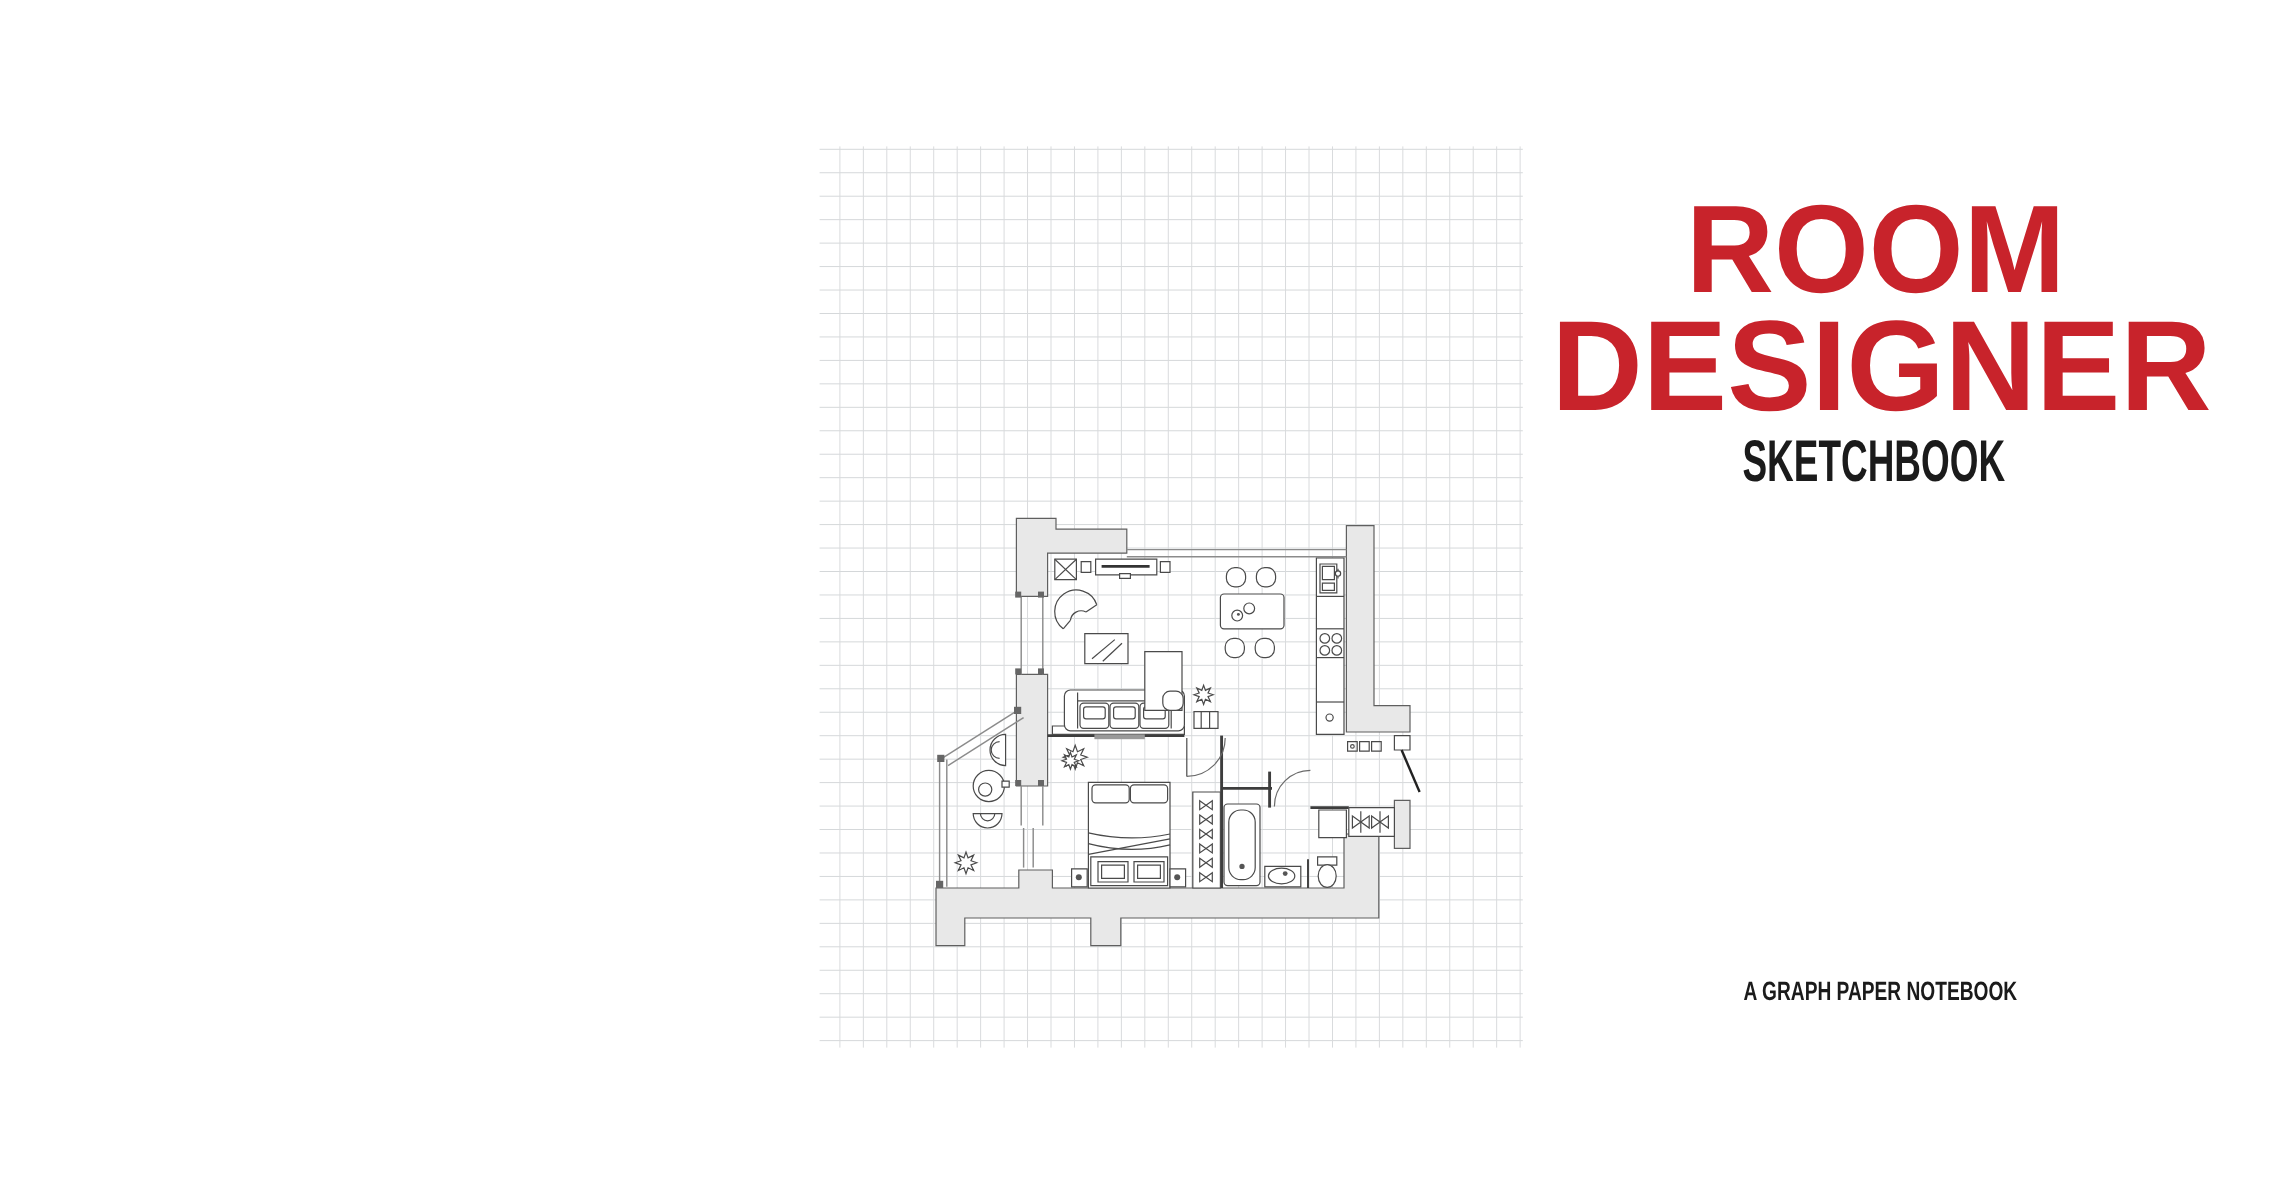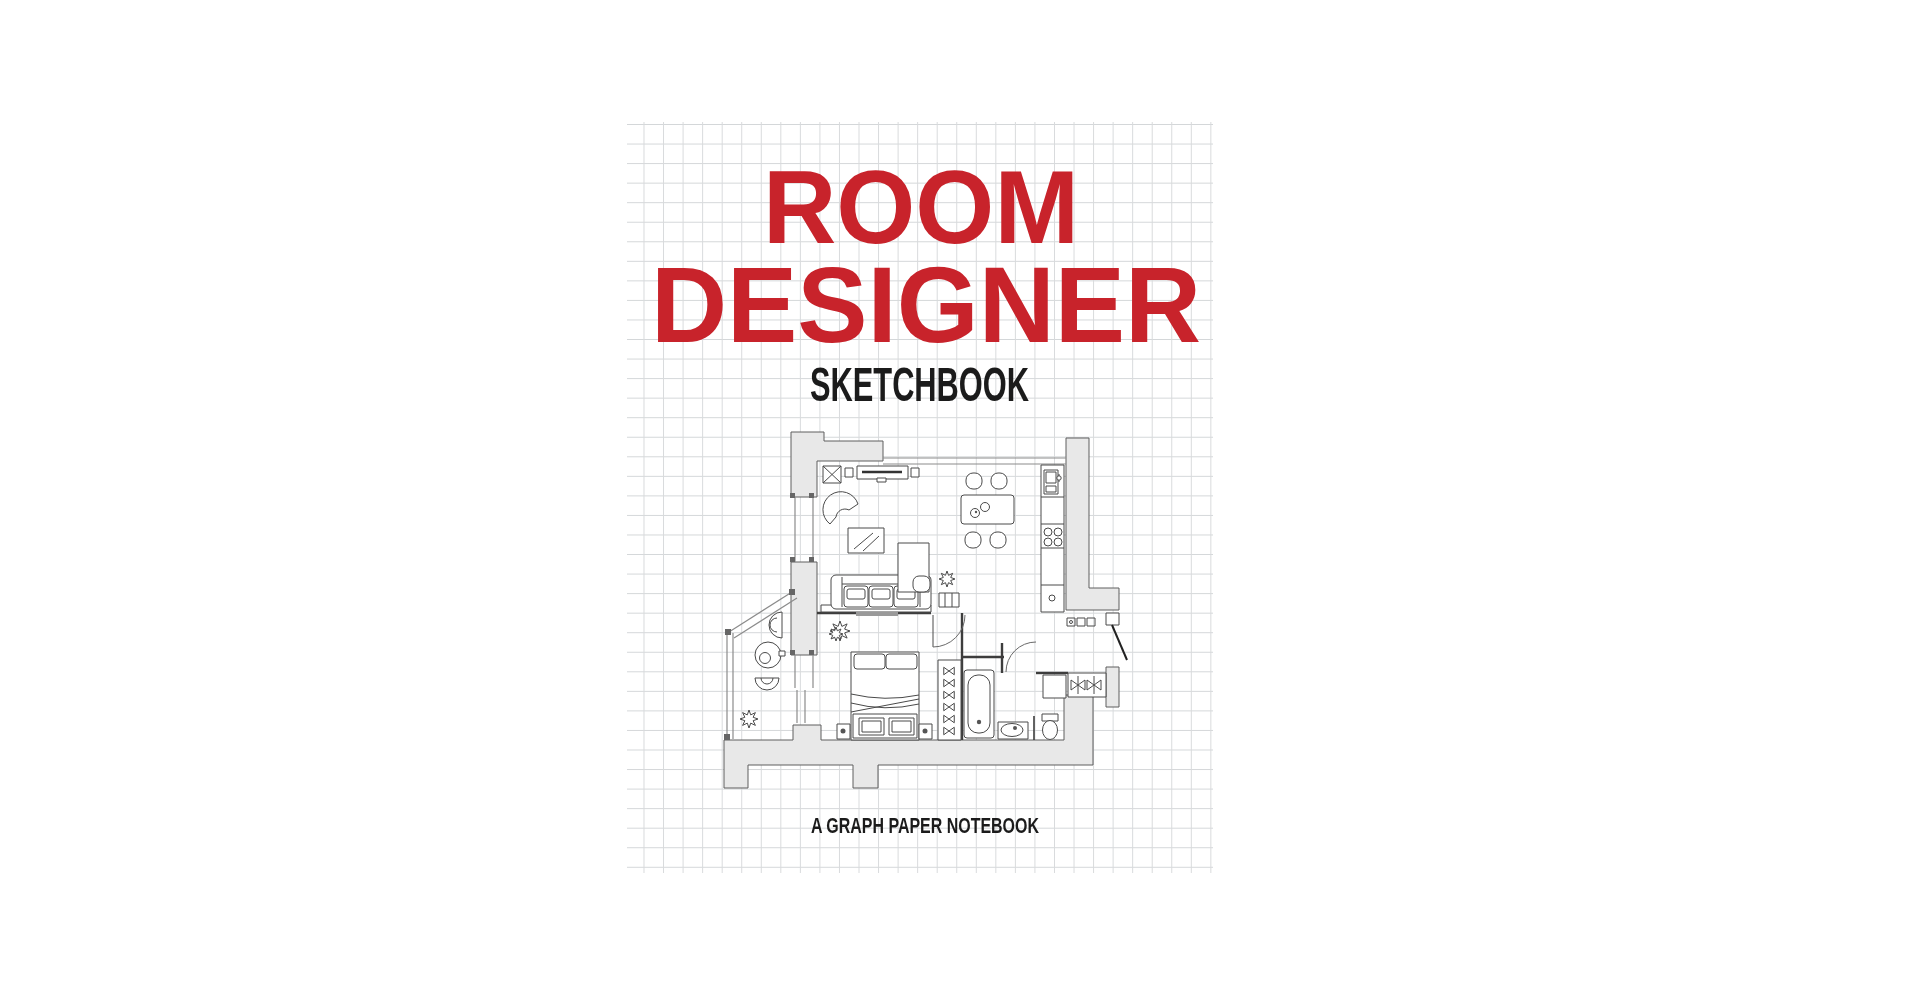--- a/index.html
+++ b/index.html
@@ -3,27 +3,28 @@
 <meta charset="utf-8">
 <style>
   html,body{margin:0;padding:0;}
   body{
     width:1910px;height:1000px;overflow:hidden;
     background:#ffffff;
     font-family:"Liberation Sans",sans-serif;
     position:relative;
   }
   .cover{
-    position:absolute;left:627px;top:122px;width:586px;height:751px;
+    position:absolute;left:683px;top:122px;width:586px;height:751px;
     background-color:#ffffff;
     background-image:
       linear-gradient(to right,#d8dadc 1px,transparent 1px),
       linear-gradient(to bottom,#d4d7d9 1px,transparent 1px);
     background-size:19.55px 19.55px;
     background-position:16.5px 2px;
+    text-align:right;
   }
   .cover svg{position:absolute;overflow:visible;}
   svg text{
     font-family:"Liberation Sans",sans-serif;
     font-weight:bold;
   }
   .plan *{vector-effect:non-scaling-stroke;}
   .w{fill:#e8e8e8;stroke:#5f5f5f;stroke-width:1;}
   .f{fill:#ffffff;stroke:#4a4a4a;stroke-width:1;}
   .ln{fill:none;stroke:#4a4a4a;stroke-width:1;}

